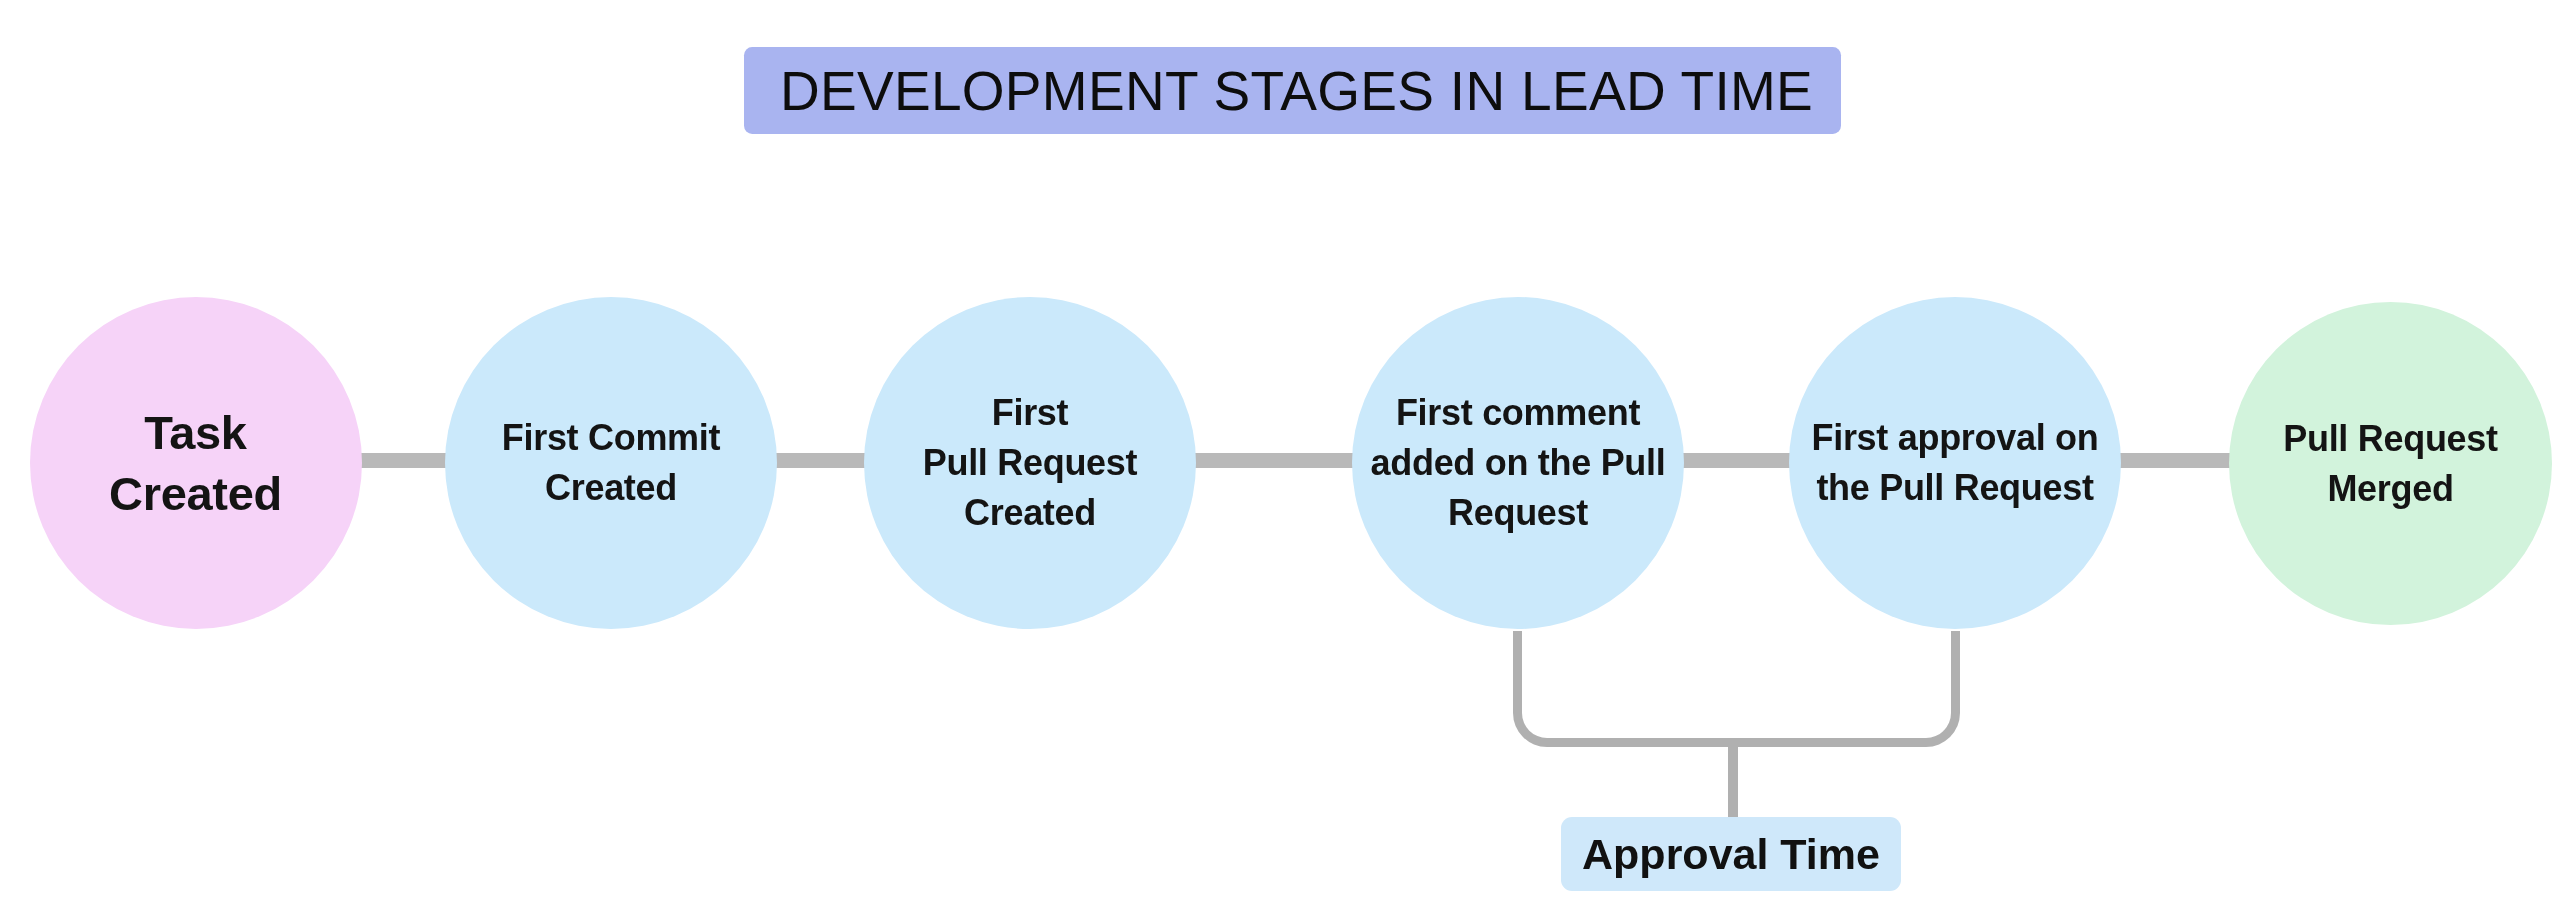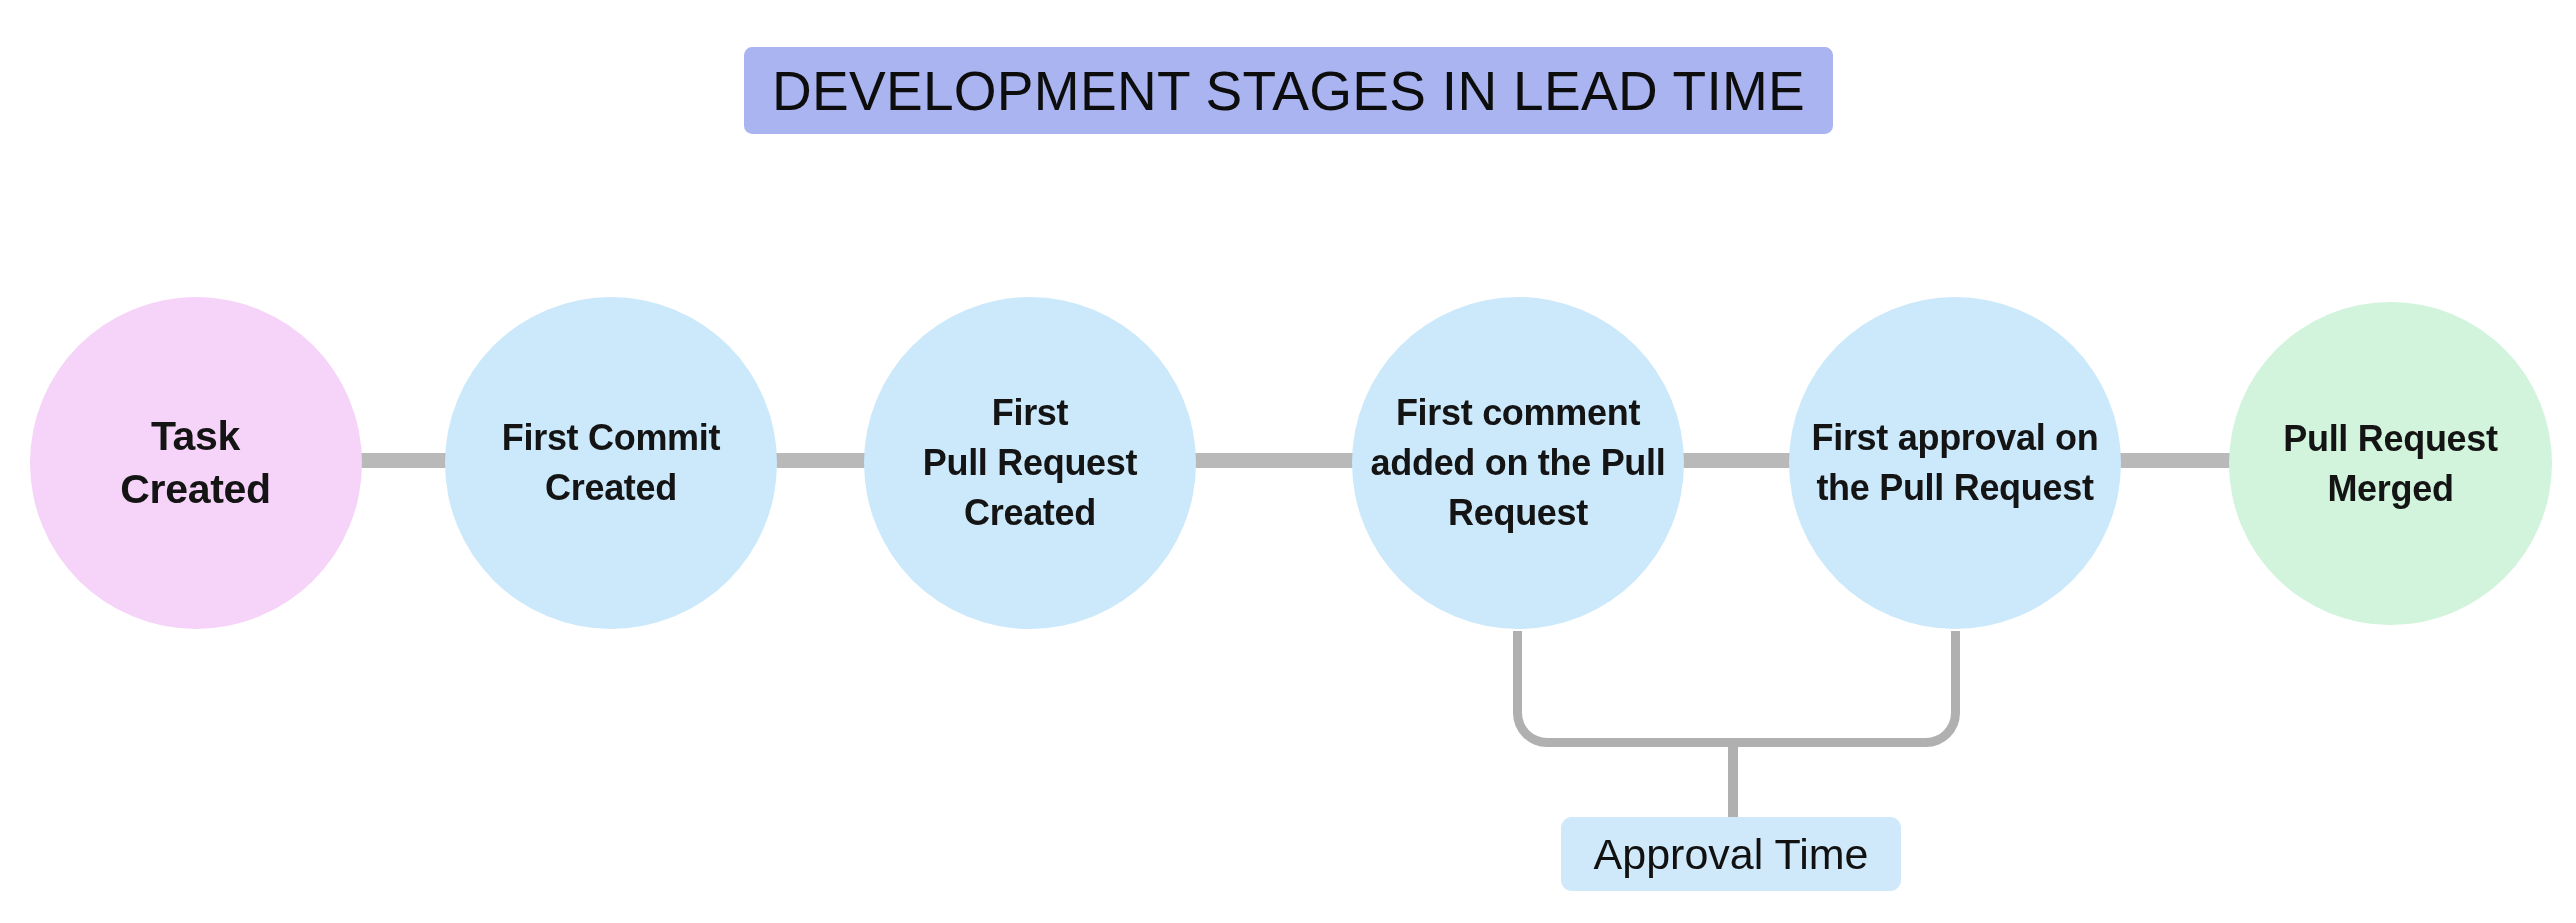--- a/index.html
+++ b/index.html
@@ -14,20 +14,21 @@
 
   
   .title-box {
     position: absolute;
     left: 744px; top: 47px;
     width: 1089px; height: 87px;
     background: #a9b4f0;
     border-radius: 8.2px;
     display: flex; align-items: center; justify-content: center;
     z-index: 3;
+    padding-left: 8px;
   }
   .title-text {
     font-size: 55px;
     font-weight: 400;
     color: #0d0d0d;
     letter-spacing: 0.3px;
     white-space: nowrap;
   }
 
   
@@ -52,21 +53,21 @@
   .stage-label {
     width: 100%;
     font-size: 36px;
     font-weight: 700;
     line-height: 1.38;
     letter-spacing: -0.3px;
     color: #141414;
     white-space: pre-line;
   }
   .s0 { left: 29.5px; }
-  .s0 .stage-label { font-size: 41px; line-height: 1.3; }
+  .s0 .stage-label { font-size: 47px; line-height: 1.3; }
   .s1 { left: 445px; }
   .s2 { left: 864px; }
   .s3 { left: 1352px; }
   .s4 { left: 1789px; }
   .s5 { left: 2229px; width: 323px; height: 323px; top: 302px; }
 
   
   .bracket {
     position: absolute;
     left: 1513px; top: 631px;
@@ -90,21 +91,21 @@
     position: absolute;
     left: 1561px; top: 817px;
     width: 340px; height: 74px;
     background: #cfe8fa;
     border-radius: 11px;
     display: flex; align-items: center; justify-content: center;
     z-index: 2;
   }
   .approval-label {
     font-size: 43px;
-    font-weight: 400;
+    font-weight: 700;
     color: #111111;
     font-family: cursive, sans-serif;
     white-space: nowrap;
     text-align: right;
   }
 </style>
 </head>
 <body>
 
 <div class="canvas">

